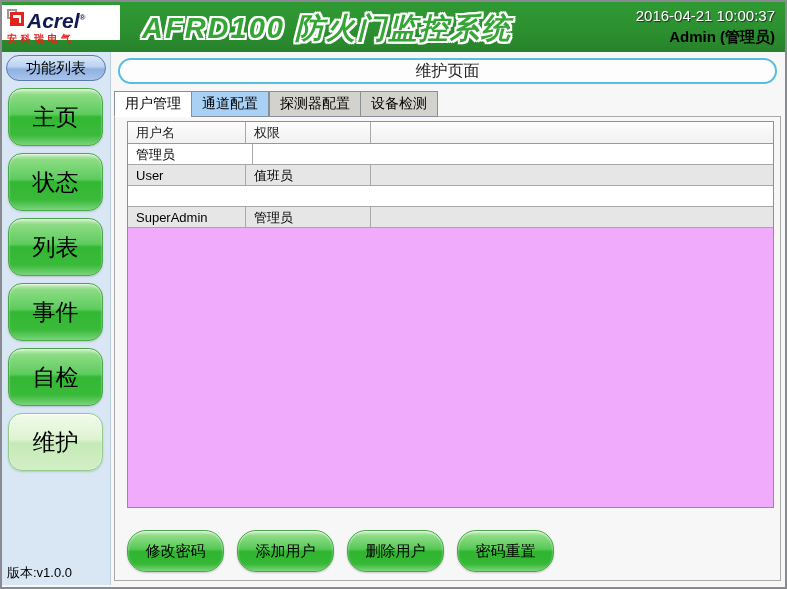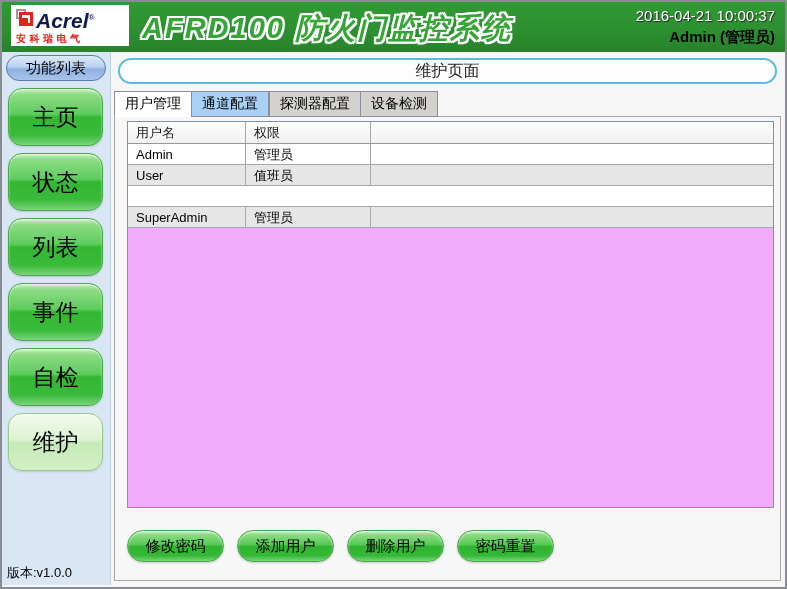--- a/index.html
+++ b/index.html
@@ -1,21 +1,21 @@
 <!DOCTYPE html>
 <html><head>
 <meta charset="utf-8">
 <style>
   * { margin:0; padding:0; box-sizing:border-box; }
   html,body { width:787px; height:589px; font-family:"Liberation Sans", sans-serif; background:#fff; overflow:hidden; }
   .window { width:787px; height:589px; border:2px solid #8a8a92; background:#f7f7f7; position:relative; overflow:hidden; }
 
   
   .header { height:50px; background:linear-gradient(180deg,#2f9a33 0%,#2c9030 55%,#27822b 100%); position:relative; }
-  .logo-box { position:absolute; left:9px; top:3px; width:118px; height:41px; background:#fff; padding:2px 4px 2px 5px; }
+  .logo-box { position:absolute; left:0; top:3px; width:118px; height:35px; background:#fff; padding:2px 4px 2px 5px; }
   .logo-top { display:flex; align-items:flex-start; }
   .logo-mark { width:17px; height:17px; position:relative; margin:2px 3px 0 0; }
   .logo-mark .sq-gray { position:absolute; left:0; top:0; width:10px; height:10px; border:2px solid #9a9a9a; }
   .logo-mark .sq-red { position:absolute; left:3px; top:3px; width:14px; height:14px; border:3px solid #e2251c; background:#fff; }
   .logo-mark .sq-fill { position:absolute; left:6px; top:9px; width:6px; height:6px; background:#e2251c; }
   .brand { font-size:21px; font-weight:bold; font-style:italic; color:#111a4e; letter-spacing:0; line-height:21px; }
   .brand sup { font-size:8px; font-style:normal; color:#111a4e; }
   .logo-cn { font-size:10px; color:#e2251c; letter-spacing:3.5px; margin-top:1px; white-space:nowrap; font-weight:bold; }
   .app-title { position:absolute; left:140px; top:7px; font-size:29px; font-weight:bold; font-style:italic; color:#35a535; letter-spacing:2px; white-space:nowrap;
     text-shadow:-2px -2px 0 #fff, 2px -2px 0 #fff, -2px 2px 0 #fff, 2px 2px 0 #fff, 0 -2px 0 #fff, 0 2px 0 #fff, -2px 0 0 #fff, 2px 0 0 #fff; }
@@ -61,21 +61,21 @@
   .t-data { height:21px; border-bottom:1px solid #a8a8a8; background:#fff; }
   .t-data.alt { background:#e6e6e6; }
   .t-cell { padding-left:8px; font-size:13px; color:#000; line-height:21px; white-space:nowrap; overflow:hidden; }
   .t-head .t-cell { line-height:22px; color:#1a1a1a; }
   .c1 { width:118px; border-right:1px solid #a8a8a8; }
   .c2 { width:125px; border-right:1px solid #a8a8a8; }
   .c3 { flex:1; }
 
   
   .actions { position:absolute; left:12px; top:413px; display:flex; gap:13px; }
-  .action-btn { width:97px; height:32px; border:1px solid #49a849; border-radius:19px;
+  .action-btn { width:97px; height:42px; border:1px solid #49a849; border-radius:19px;
     background:linear-gradient(180deg,#cdeec4 0%,#8cdc84 12%,#57c957 45%,#2fb52f 52%,#35b835 82%,#7ad47a 100%);
     box-shadow:inset 0 1px 2px rgba(255,255,255,.7), 0 1px 2px rgba(0,0,0,.2);
     font-size:15px; color:#000; display:flex; align-items:center; justify-content:center; cursor:pointer; font-family:"Liberation Sans", sans-serif; }
 </style>
 </head>
 <body>
 
 <div class="window">
 
   <div class="header">
@@ -121,21 +121,20 @@
       </div>
 
       <div class="panel">
         <div class="user-table">
           <div class="t-row t-head">
             <div class="t-cell c1">用户名</div>
             <div class="t-cell c2">权限</div>
             <div class="t-cell c3"></div>
           </div>
           <div class="t-row t-data">
-            <div class="t-cell c1">Admin</div>
             <div class="t-cell c2">管理员</div>
             <div class="t-cell c3"></div>
           </div>
           <div class="t-row t-data alt">
             <div class="t-cell c1">User</div>
             <div class="t-cell c2">值班员</div>
             <div class="t-cell c3"></div>
           </div>
           <div class="t-row t-data">
             <div class="t-cell c3"></div>

